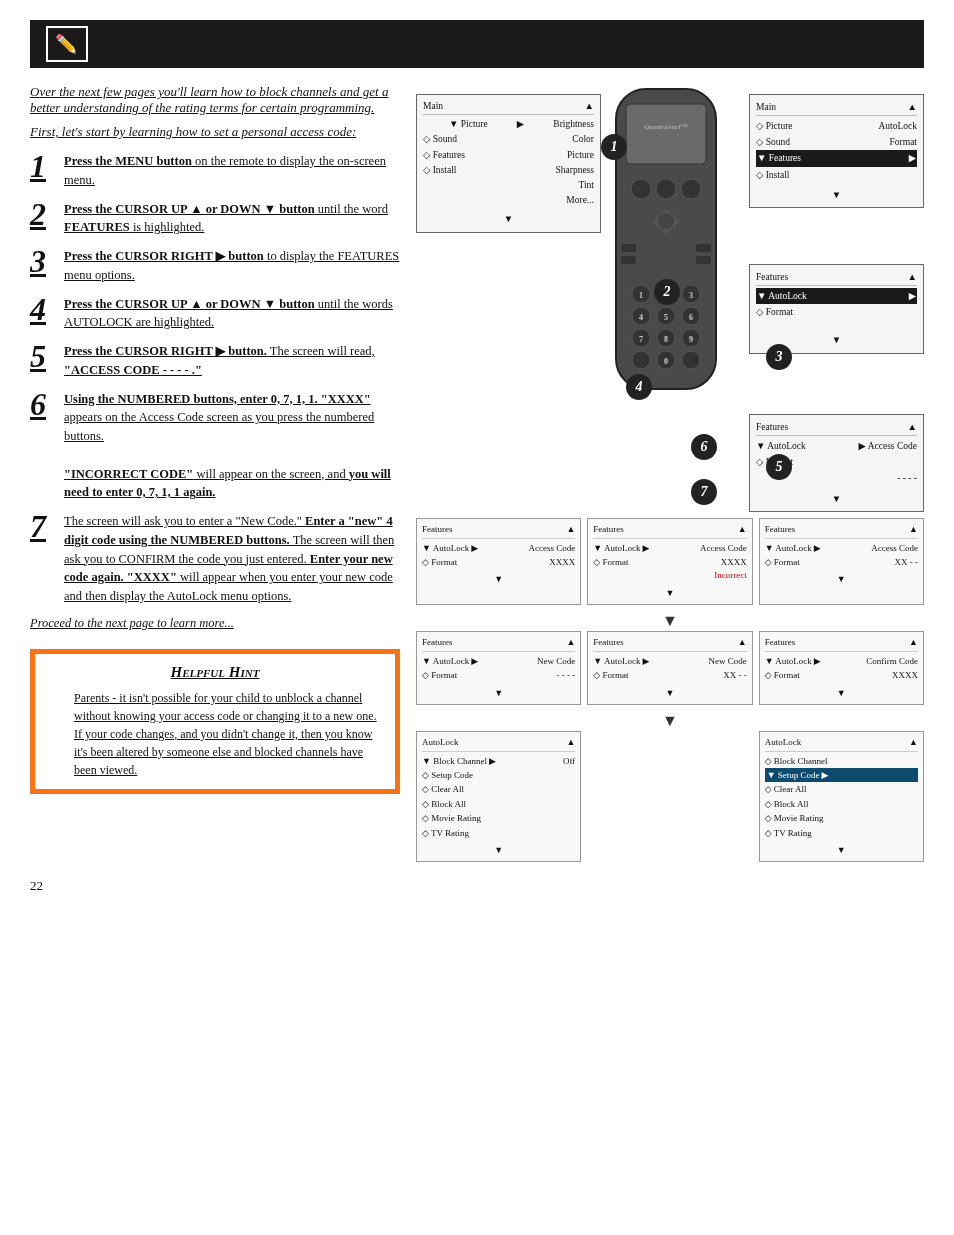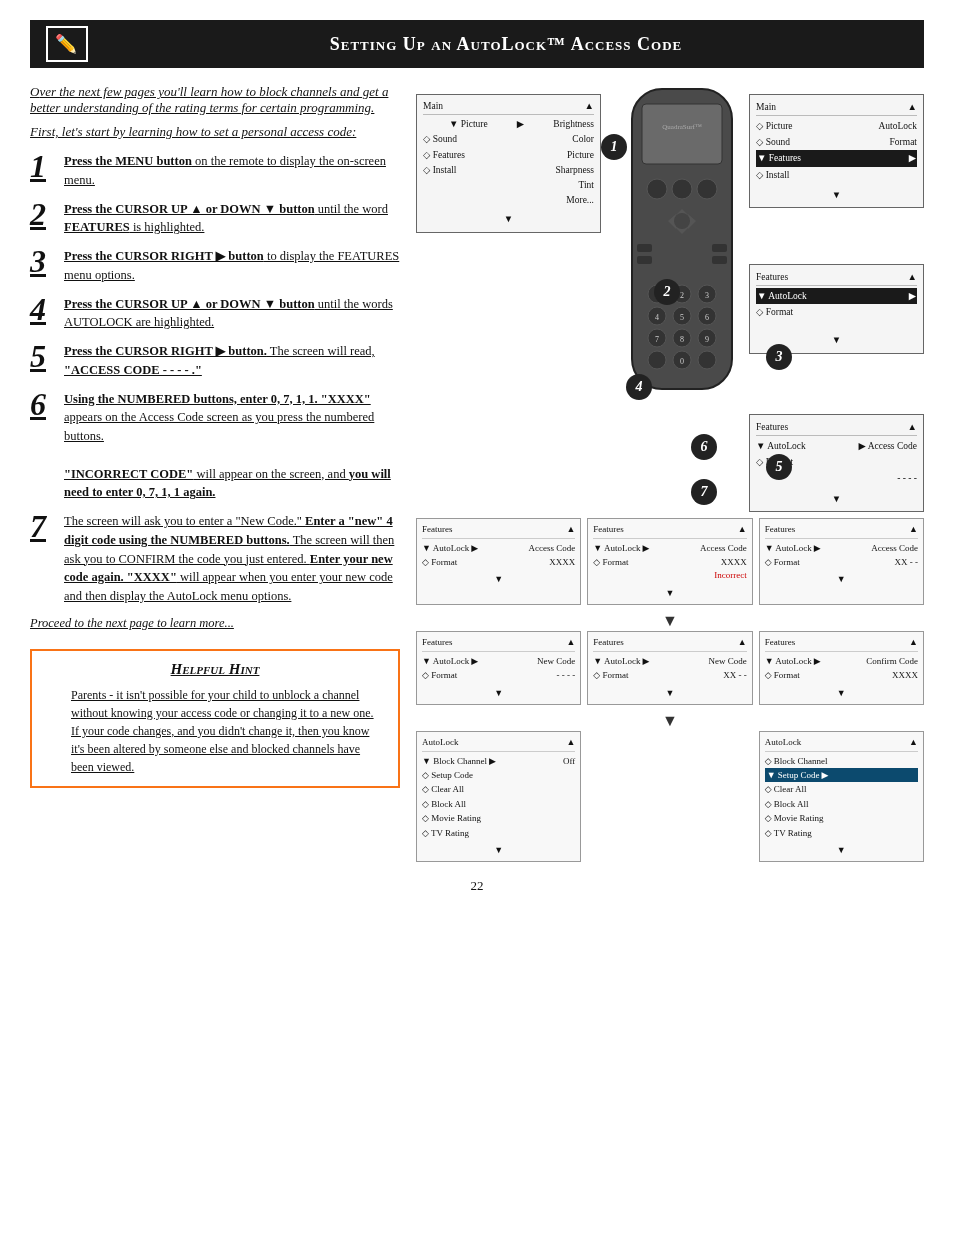--- a/index.html
+++ b/index.html
@@ -88,21 +88,21 @@
     .step-text {
       font-size: 12.5px;
       line-height: 1.5;
     }
     .step-text strong {
       font-weight: bold;
     }
 
     
     .helpful-hint {
-      border: 2px solid #f97316;
+      border: 5px solid #f97316;
       padding: 10px 14px;
       margin-top: 18px;
     }
     .helpful-hint-title {
       text-align: center;
       font-style: italic;
       font-variant: small-caps;
       font-size: 15px;
       font-weight: bold;
       margin-bottom: 8px;
@@ -170,21 +170,21 @@
       margin: 0 2px;
     }
     .mini-screen-bottom {
       margin-top: 4px;
       text-align: center;
       font-size: 9px;
     }
 
     
     .page-num {
-      text-align: center;
+      text-align: left;
       font-size: 13px;
       margin-top: 16px;
     }
 
     
     .arr-conn {
       display: flex;
       align-items: center;
       justify-content: center;
       font-size: 16px;
@@ -193,21 +193,20 @@
     }
 
   </style>
 </head>
 <body>
 
 <div class="page">
 
   <div class="header">
     <div class="header-icon">✏️</div>
-    <div class="header-title">Setting Up an AutoLock™ Access Code</div>
   </div>
 
   <div class="content">
 
     <div class="left-col">
 
       <div class="intro-para">
         <span class="drop-cap">O</span><span>ver the next few pages you'll learn how to block channels and get a better understanding of the rating terms for certain programming.</span>
       </div>
       <div class="intro-para2">First, let's start by learning how to set a personal access code:</div>
@@ -308,21 +307,21 @@
           <div style="display:flex; justify-content:space-between;">
               <span></span>
               <span></span>
               <span>More...</span>
             </div>
           <div style="text-align:center; margin-top:4px;">▼</div>
         </div>
 
         <div style="position:absolute; left:185px; top:50px; width:26px; height:26px; border-radius:50%; background:#222; color:#fff; display:flex; align-items:center; justify-content:center; font-size:14px; font-weight:bold; font-style:italic; z-index:10;">1</div>
 
-        <div style="position:absolute; left:166px; top:0; width:200px; height:420px; z-index:5;">
+        <div style="position:absolute; left:150px; top:0; width:200px; height:420px; z-index:5;font-weight:bold;">
           <svg width="200" height="420" viewBox="0 0 200 420" xmlns="http://www.w3.org/2000/svg">
 
             <rect x="50" y="5" width="100" height="300" rx="30" ry="30" fill="#4a4a4a" stroke="#222" stroke-width="2"></rect>
 
             <rect x="60" y="20" width="80" height="60" rx="4" fill="#6a6a6a" stroke="#333" stroke-width="1"></rect>
             <text x="100" y="45" text-anchor="middle" fill="#aaa" font-size="7">QuadraSurf™</text>
 
             <circle cx="75" cy="105" r="10" fill="#333" stroke="#555" stroke-width="1"></circle>
             <circle cx="100" cy="105" r="10" fill="#333" stroke="#555" stroke-width="1"></circle>
             <circle cx="125" cy="105" r="10" fill="#333" stroke="#555" stroke-width="1"></circle>

